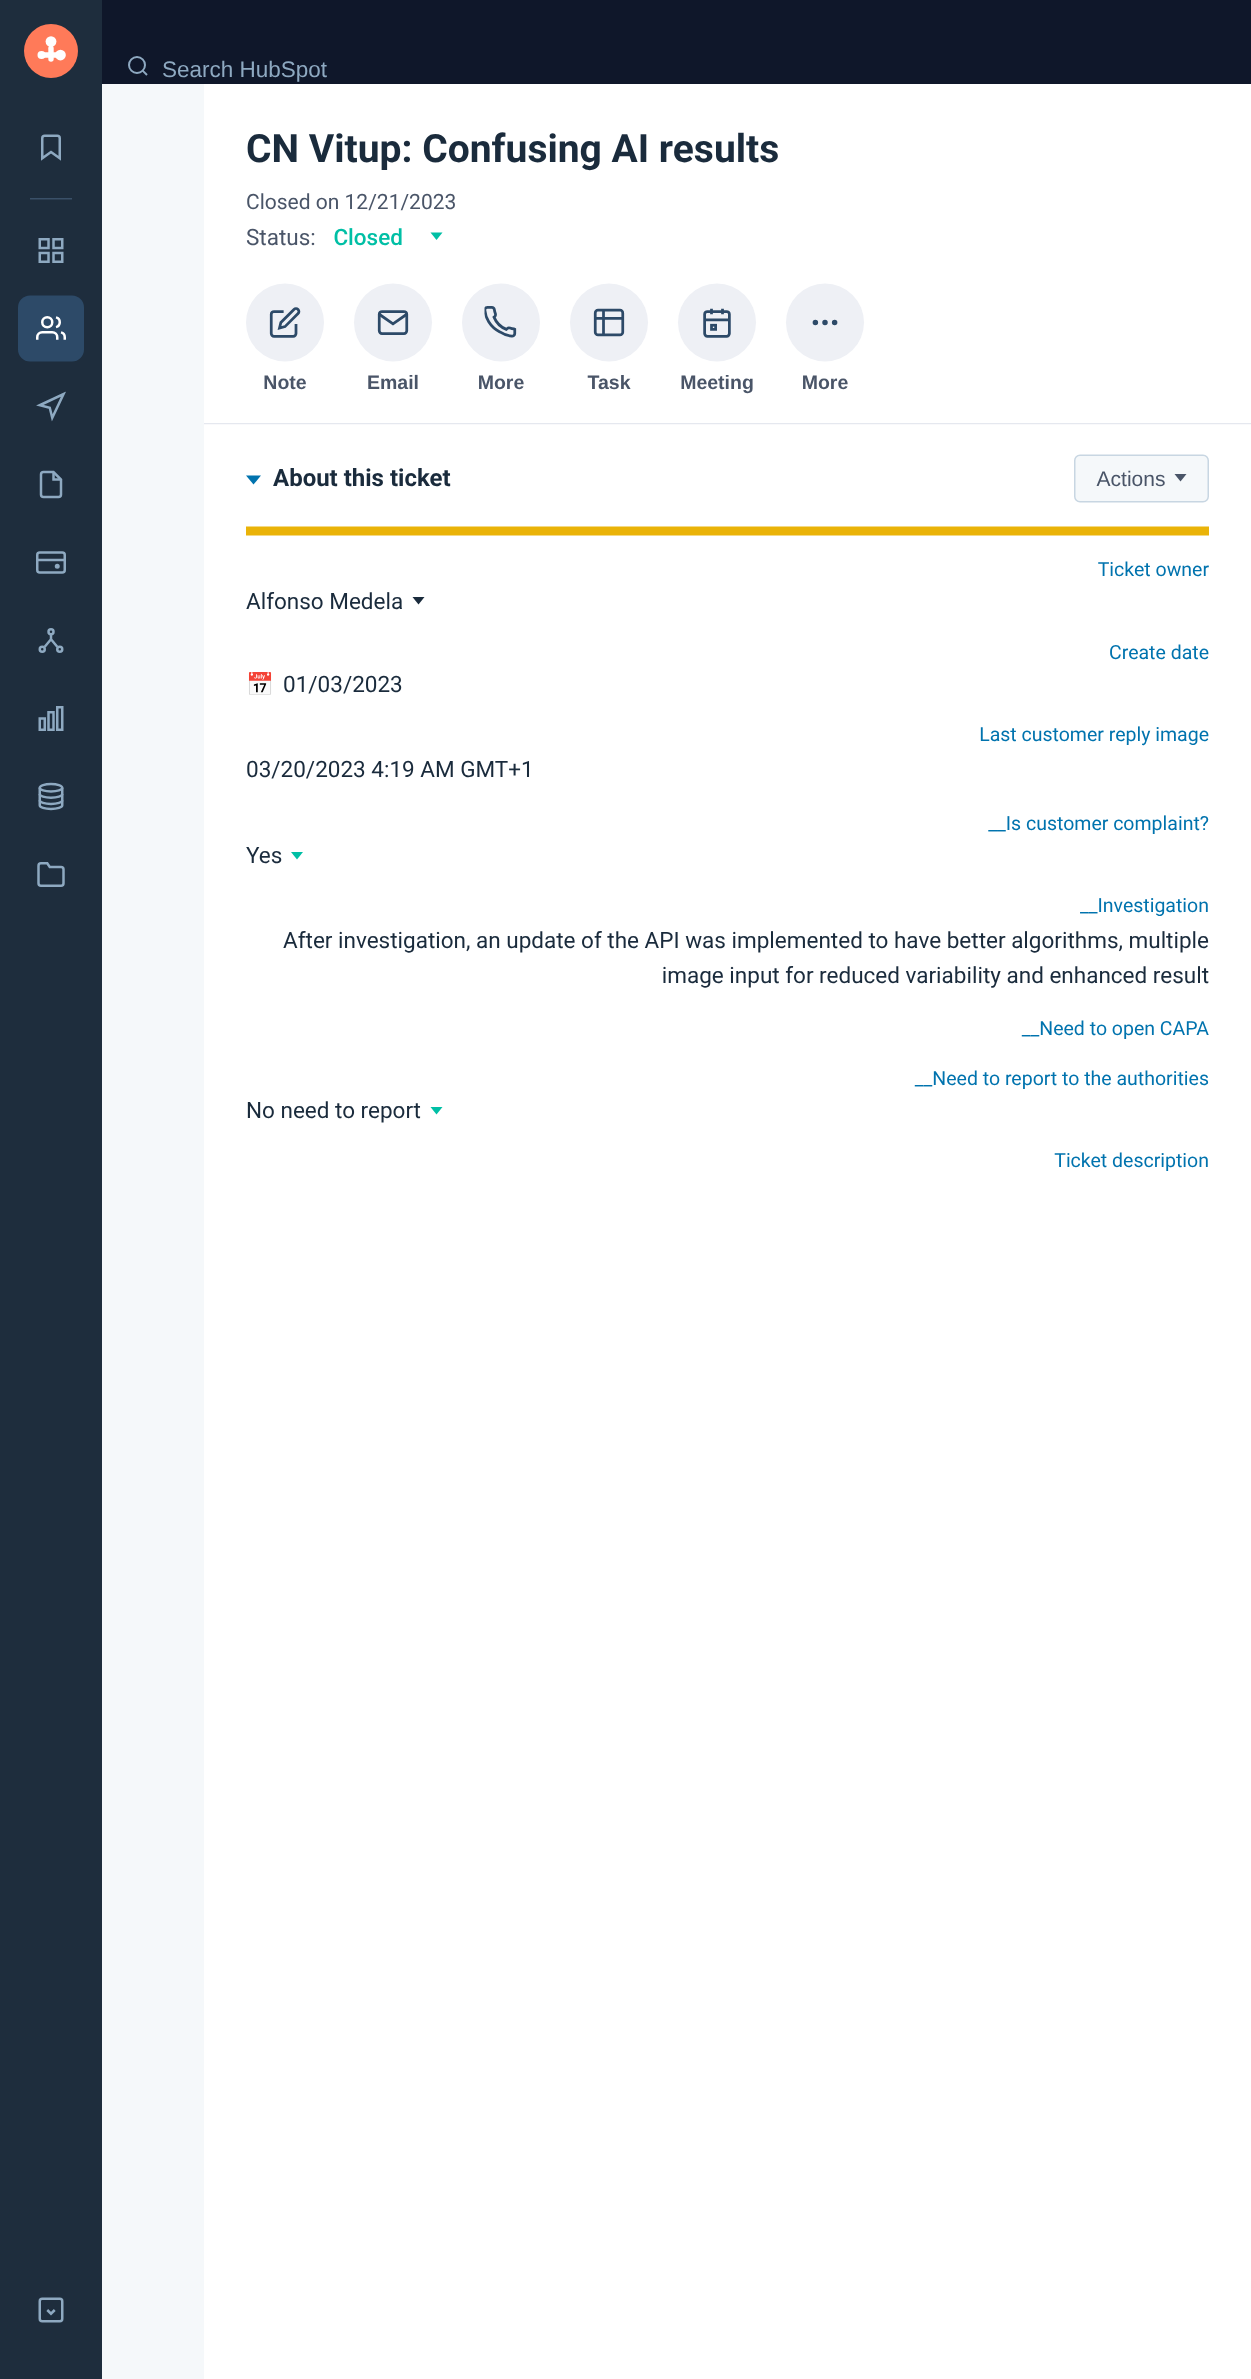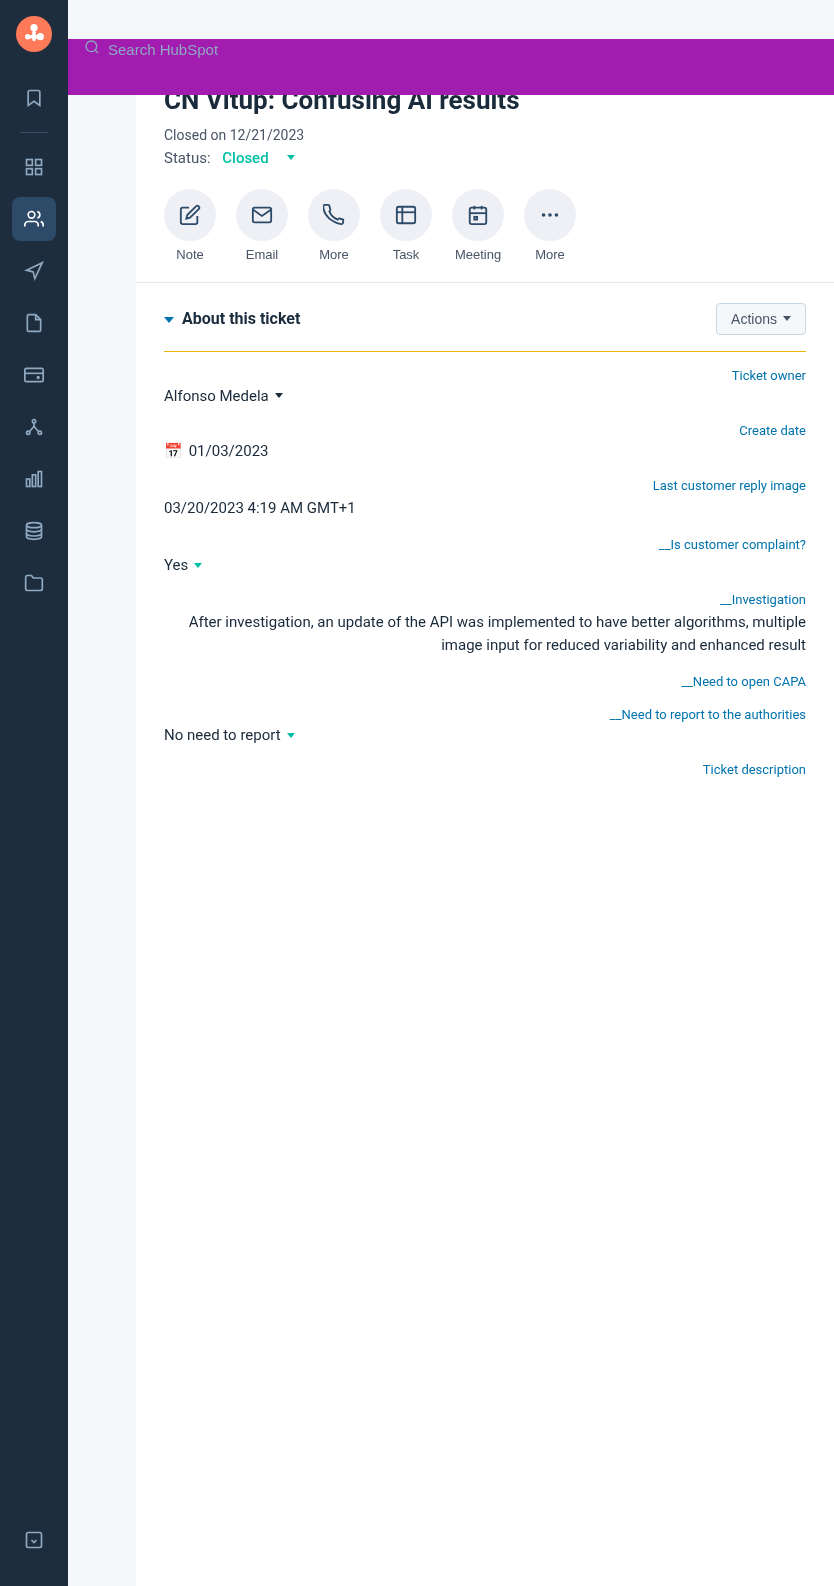--- a/index.html
+++ b/index.html
@@ -62,26 +62,25 @@
       padding-bottom: 12px;
     }
 
     
     .top-bar {
       position: absolute;
       top: 0;
       left: 68px;
       right: 0;
       height: 56px;
-      background: #a21caf;
-      display: flex;
-      align-items: flex-start;
+      background: #0f172a;
+      display: flex;
+      align-items: flex-end;
       padding: 0 16px;
       gap: 8px;
-      margin-top: 39px;
     }
     .search-input-wrap {
       display: flex;
       align-items: center;
       gap: 8px;
       flex: 1;
     }
     .search-input-wrap input {
       background: transparent;
       border: none;
@@ -169,33 +168,34 @@
       border-radius: 50%;
       background: #eef0f5;
       display: flex;
       align-items: center;
       justify-content: center;
       color: #2d4a68;
     }
     .action-btn-label {
       font-size: 13px;
       color: #4a5568;
+      font-weight: bold;
     }
 
     
     .about-section {
       padding: 0 28px;
       background: #fff;
     }
     .section-header {
       display: flex;
       align-items: center;
       justify-content: space-between;
       padding: 20px 0 16px 0;
-      border-bottom: 1px solid #eab308;
+      border-bottom: 6px solid #eab308;
     }
     .section-title-row {
       display: flex;
       align-items: center;
       gap: 8px;
     }
     .section-chevron {
       width: 0;
       height: 0;
       border-left: 5px solid transparent;

